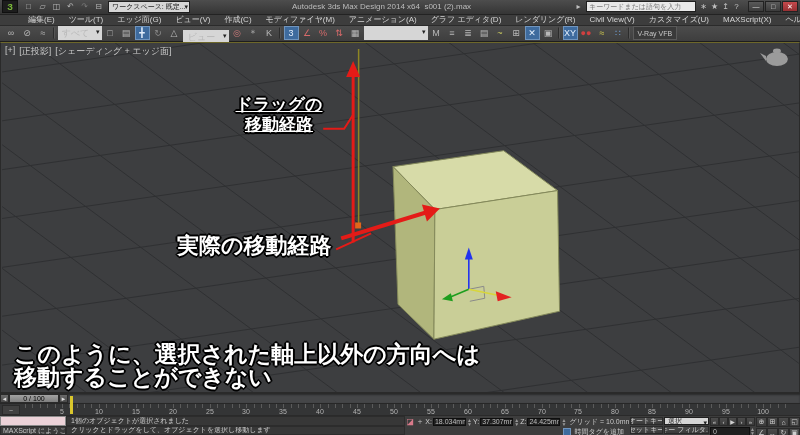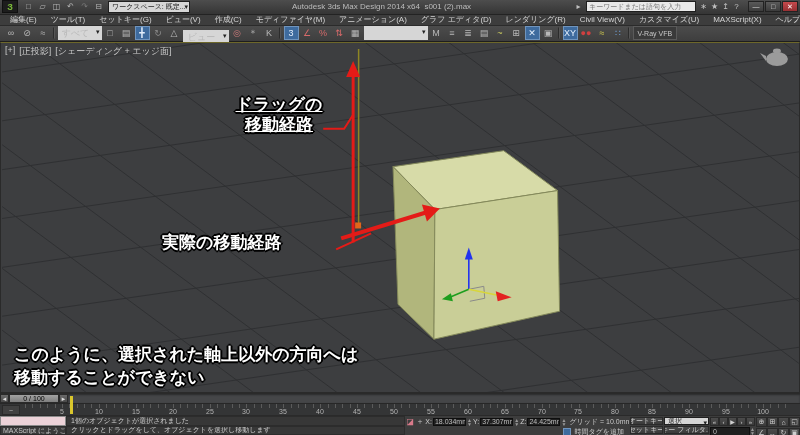--- a/index.html
+++ b/index.html
@@ -16,41 +16,41 @@
   .dd::after { content:"▾"; position:absolute; right:1px; top:1px; font-size:7px; color:#222; }
   .title-text { flex:1; text-align:center; color:#bdbdbd; font-size:8px; white-space:nowrap; overflow:hidden; }
   .search-wrap { display:flex; align-items:center; gap:2px; }
   .search-input { width:110px; height:11px; background:#e9e9e9; border:1px solid #1f1f1f; font-size:7px; color:#666; padding:0 2px; font-family:inherit; }
   .ic-small { width:11px; height:11px; display:inline-flex; align-items:center; justify-content:center; font-size:8px; color:#c0c0c0; }
   .winbtns { display:flex; gap:1px; margin-left:6px; }
   .win { width:16px; height:11px; background:linear-gradient(#5a5a5a,#3c3c3c); border:1px solid #222; color:#ddd; font-size:7px; display:flex; align-items:center; justify-content:center; }
   .win.close { background:linear-gradient(#c5494c,#963033); color:#fff; }
 
   
-  .menubar { height:11px; background:#3d3d3d; display:flex; align-items:center; padding-left:4px; gap:2px; border-bottom:1px solid #2b2b2b; }
+  .menubar { height:11px; background:#3d3d3d; display:flex; align-items:center; padding-left:22px; gap:2px; border-bottom:1px solid #2b2b2b; }
   .menu-item { font-size:8px; color:#d4d4d4; padding:0 6px; white-space:nowrap; }
 
   
   .toolbar { height:16px; background:linear-gradient(#4c4c4c,#3e3e3e); display:flex; align-items:center; padding:0 3px; border-bottom:1px solid #1e1e1e; }
   .tb { width:15px; height:14px; display:inline-flex; align-items:center; justify-content:center; font-size:9px; color:#b8b8b8; border:1px solid transparent; margin:0 0.5px; flex:none; overflow:hidden; }
   .tb.hl { background:#3e6b9e; border-color:#6f94bd; color:#e3eefb; }
   .tb.sep { width:2px; height:12px; border-left:1px solid #2c2c2c; border-right:1px solid #555; margin:0 2px; }
   .tb.dd { width:auto; }
   .tb.btn { width:auto; background:#3a3a3a; border:1px solid #5a5a5a; color:#c8c8c8; font-size:7px; padding:0 4px; }
 
   
   .viewport { position:relative; height:358px; background:#3d3e40; border:1px solid #2a2a2a; border-top:1px solid #6d672a; overflow:hidden; }
   .viewport svg { position:absolute; inset:0; }
   #grid-lines line { stroke:#2f3032; stroke-width:1; }
   .vp-label { position:absolute; top:2px; left:4px; font-size:9px; color:#c9c9c9; display:flex; gap:4px; z-index:3; }
   .outlined { color:#fff; font-weight:bold;
     text-shadow:-2px 0 #000,2px 0 #000,0 -2px #000,0 2px #000,-1px -1px #000,1px -1px #000,-1px 1px #000,1px 1px #000; }
   .ann-drag { position:absolute; left:228px; top:52px; width:100px; font-size:17px; line-height:20px; text-align:center; z-index:2;text-decoration:underline; }
-  .ann-actual { position:absolute; left:161px; top:188px; font-size:17px; z-index:2; white-space:nowrap; }
-  .ann-note { position:absolute; left:13px; top:300px; font-size:17px; line-height:23px; z-index:2; white-space:nowrap; }
+  .ann-actual { position:absolute; left:176px; top:188px; font-size:22px; z-index:2; white-space:nowrap; }
+  .ann-note { position:absolute; left:13px; top:300px; font-size:23px; line-height:23px; z-index:2; white-space:nowrap; }
 
   
   .timeline { position:relative; }
   .slider-row { height:10px; background:#4a4b4d; display:flex; align-items:stretch; border-top:1px solid #2a2a2a; }
   .ts-btn { width:9px; background:linear-gradient(#6a6a6a,#4a4a4a); border:1px solid #2a2a2a; color:#ddd; font-size:6px; display:flex; align-items:center; justify-content:center; }
   .ts-handle { width:50px; background:linear-gradient(#a2a2a2,#7f7f7f); border:1px solid #2a2a2a; color:#000; font-size:7px; display:flex; align-items:center; justify-content:center; }
   .ts-track { flex:1; background:#454648; box-shadow:inset 0 1px 2px rgba(0,0,0,.4); }
   .trackbar { position:relative; height:12px; background:#343536; border-top:1px solid #272727; }
   .tb-curve-btn { position:absolute; left:2px; top:1px; width:18px; height:10px; background:#404040; border:1px solid #2a2a2a; color:#bdbdbd; font-size:7px; display:flex; align-items:center; justify-content:center; }
   .ruler-ticks { position:absolute; left:25px; right:12px; top:0; height:4px;
@@ -122,21 +122,21 @@
     <span class="win">—</span>
         <span class="win">□</span>
         <span class="win close">✕</span>
       </div>
   </div>
 
   <div class="menubar">
 
   <span class="menu-item">編集(E)</span>
       <span class="menu-item">ツール(T)</span>
-      <span class="menu-item">セットキー(G)</span>
+      <span class="menu-item">エッジ面(G)</span>
       <span class="menu-item">ビュー(V)</span>
       <span class="menu-item">作成(C)</span>
       <span class="menu-item">モディファイヤ(M)</span>
       <span class="menu-item">アニメーション(A)</span>
       <span class="menu-item">グラフ エディタ(D)</span>
       <span class="menu-item">レンダリング(R)</span>
       <span class="menu-item">Civil View(V)</span>
       <span class="menu-item">カスタマイズ(U)</span>
       <span class="menu-item">MAXScript(X)</span>
       <span class="menu-item">ヘルプ(H)</span>

